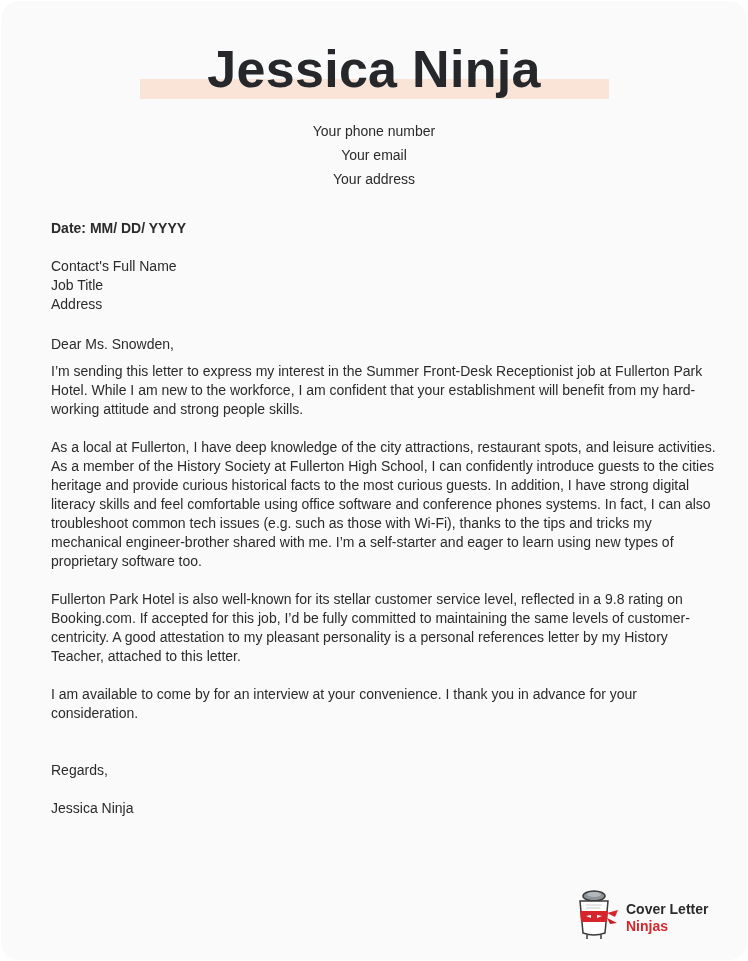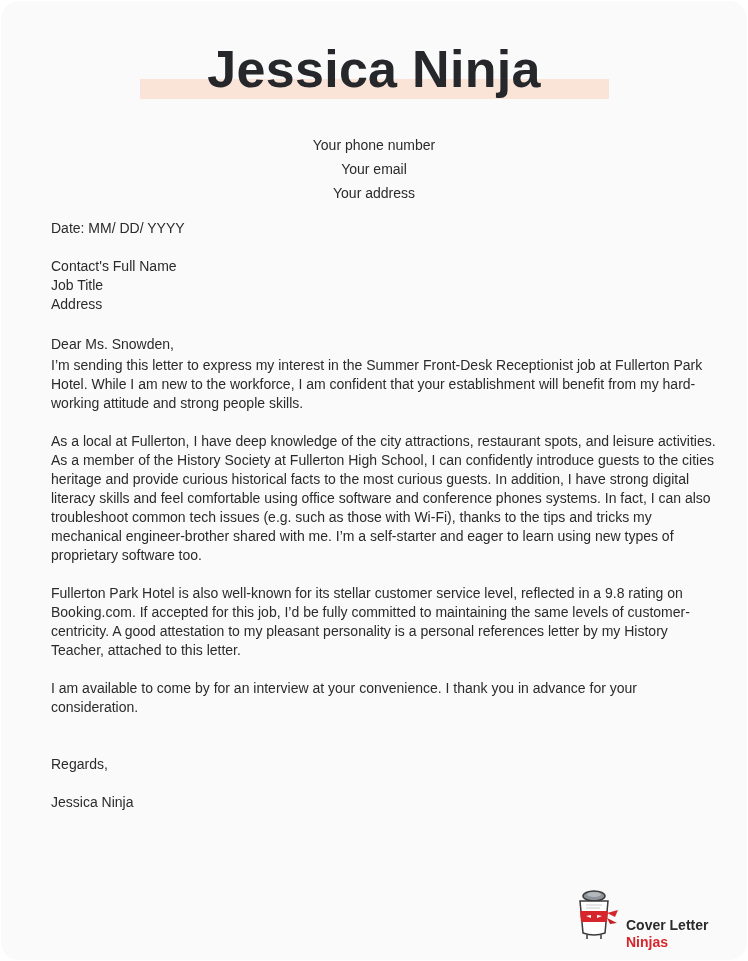--- a/index.html
+++ b/index.html
@@ -40,47 +40,47 @@
       text-align: center;
       font-size: 52px;
       font-weight: bold;
       line-height: 64px;
       color: #26272b;
       letter-spacing: 0.3px;
     }
     .contact {
       position: absolute;
       left: 0;
-      top: 132px;
+      top: 118px;
       width: 746px;
       text-align: center;
       font-size: 14px;
       line-height: 24px;
       color: #2b2b2b;
     }
     .contact div { height: 24px; }
     .body-text {
       position: absolute;
       left: 50px;
       top: 218px;
       width: 670px;
       font-size: 14px;
       line-height: 19px;
       color: #2b2b2b;
     }
     .date {
-      font-weight: normal;
+      font-weight: bold;
       margin: 0 0 19px 0;
     }
     .recipient div { height: 19px; }
     .recipient { margin-bottom: 21px; }
     p {
       margin: 0 0 19px 0;
     }
-    .salutation { margin-bottom: 2px; }
+    .salutation { margin-bottom: 8px; }
     .closing { margin-top: 38px; margin-bottom: 19px; }
     .logo {
       position: absolute;
       left: 574px;
       top: 888px;
       width: 160px;
       height: 52px;
     }
     .logo-icon {
       position: absolute;
@@ -89,21 +89,20 @@
       width: 44px;
       height: 52px;
     }
     .logo-text {
       position: absolute;
       left: 51px;
       top: 12px;
       font-size: 14px;
       font-weight: bold;
       line-height: 17px;
-      margin-top: 16px;
     }
     .logo-line1 { color: #2b2b2b; display: block; }
     .logo-line2 { color: #d7262b; display: block; }
   </style>
 </head>
 <body>
 
 <div class="page">
   <div class="name-bar"></div>
   <div class="name">Jessica Ninja</div>

